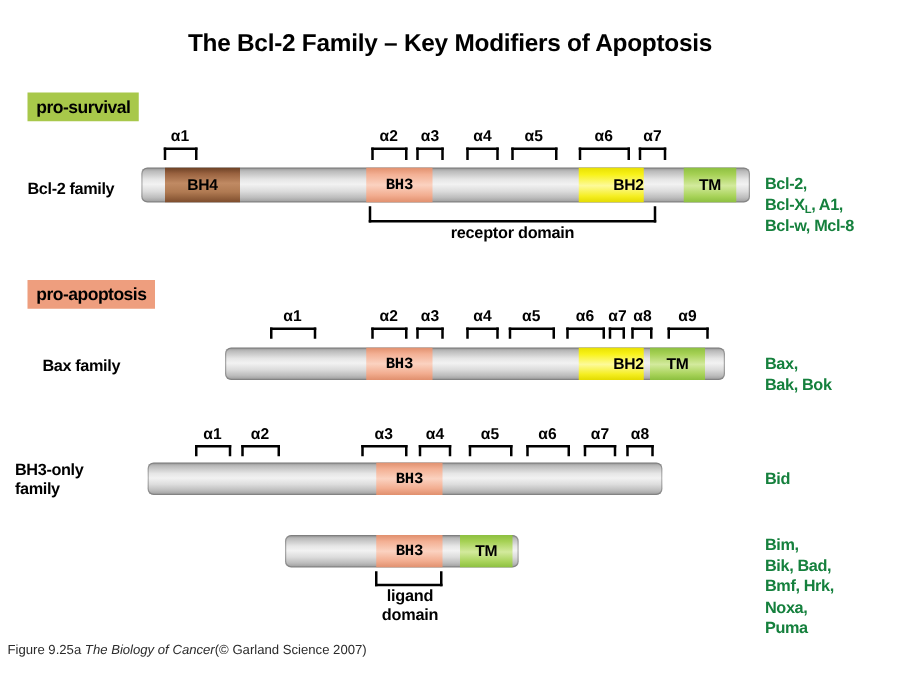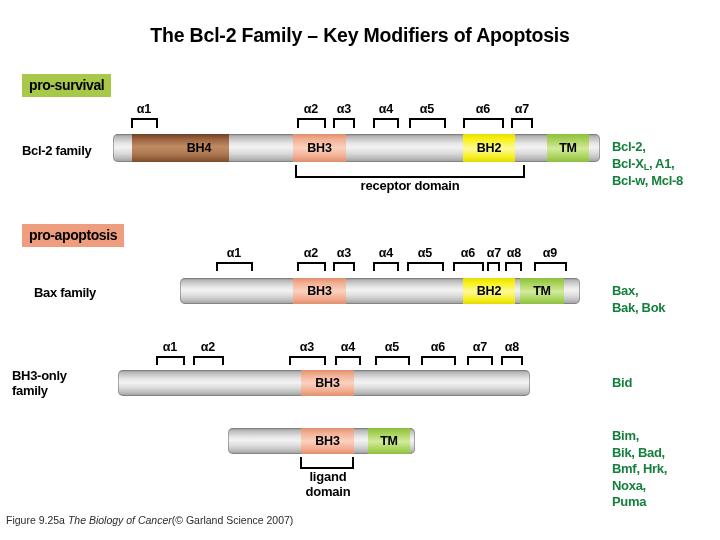--- a/index.html
+++ b/index.html
@@ -91,25 +91,25 @@
     font-weight: bold;
     letter-spacing: -0.2px;
     color: #000;
   }
   .dom .lbl { position: relative; top: -0.5px; }
 
   .dom.bh4 { background: linear-gradient(to bottom,
         #6b4024 0%, #9a6340 18%, #c08a63 45%, #b07a52 70%, #7d4c2c 100%); }
   .dom.bh4 .lbl { color: #000; }
   .dom.bh3 { background: linear-gradient(to bottom,
-        #e08f6d 0%, #f3b094 20%, #fbd2c0 50%, #f2ad90 80%, #e08f6d 100%); }
+        #e08f6d 0%, #f3b094 20%, #fbd2c0 50%, #f2ad90 80%, #e08f6d 100%); font-family: Liberation Mono, monospace; }
   .dom.bh1 { background: linear-gradient(to bottom,
         #0a8fe0 0%, #23a8f5 20%, #7fd0fb 52%, #2aa4f0 82%, #0a8fe0 100%); margin-top: 44px; }
   .dom.bh2 { background: linear-gradient(to bottom,
-        #e8e000 0%, #f8f219 20%, #fdfa9a 52%, #f5ee22 82%, #e3db00 100%); }
+        #e8e000 0%, #f8f219 20%, #fdfa9a 52%, #f5ee22 82%, #e3db00 100%); justify-content: flex-end; }
   .dom.tm  { background: linear-gradient(to bottom,
         #8cbf3f 0%, #a6d155 20%, #d3ea9d 52%, #a8d35a 82%, #8cbf3f 100%); }
 
   
   .helix {
     position: absolute;
     border-left: 2px solid #000;
     border-right: 2px solid #000;
     border-top: 2px solid #000;
     box-sizing: border-box;
@@ -177,21 +177,21 @@
 <div class="helix-lbl" style="left:408px; top:102px; width:38px;">α5</div>
 <div class="helix" style="left:409px; top:118px; width:37px; height:10px;"></div>
 
 <div class="helix-lbl" style="left:462px; top:102px; width:42px;">α6</div>
 <div class="helix" style="left:463px; top:118px; width:41px; height:10px;"></div>
 
 <div class="helix-lbl" style="left:510px; top:102px; width:24px;">α7</div>
 <div class="helix" style="left:511px; top:118px; width:22px; height:10px;"></div>
 
 <div class="bar" style="left:113px; top:134px; width:487px; height:28px;">
-  <div class="dom bh4" style="left:19px; width:60px;padding-left:37px;">
+  <div class="dom bh4" style="left:19px; width:60px;">
       <span class="lbl">BH4</span>
     </div>
   <div class="dom bh3" style="left:180px; width:53px;">
       <span class="lbl">BH3</span>
     </div>
   <div class="dom bh1" style="left:262px; width:53px;">
       <span class="lbl">BH1</span>
     </div>
   <div class="dom bh2" style="left:350px; width:52px;">
       <span class="lbl">BH2</span>

